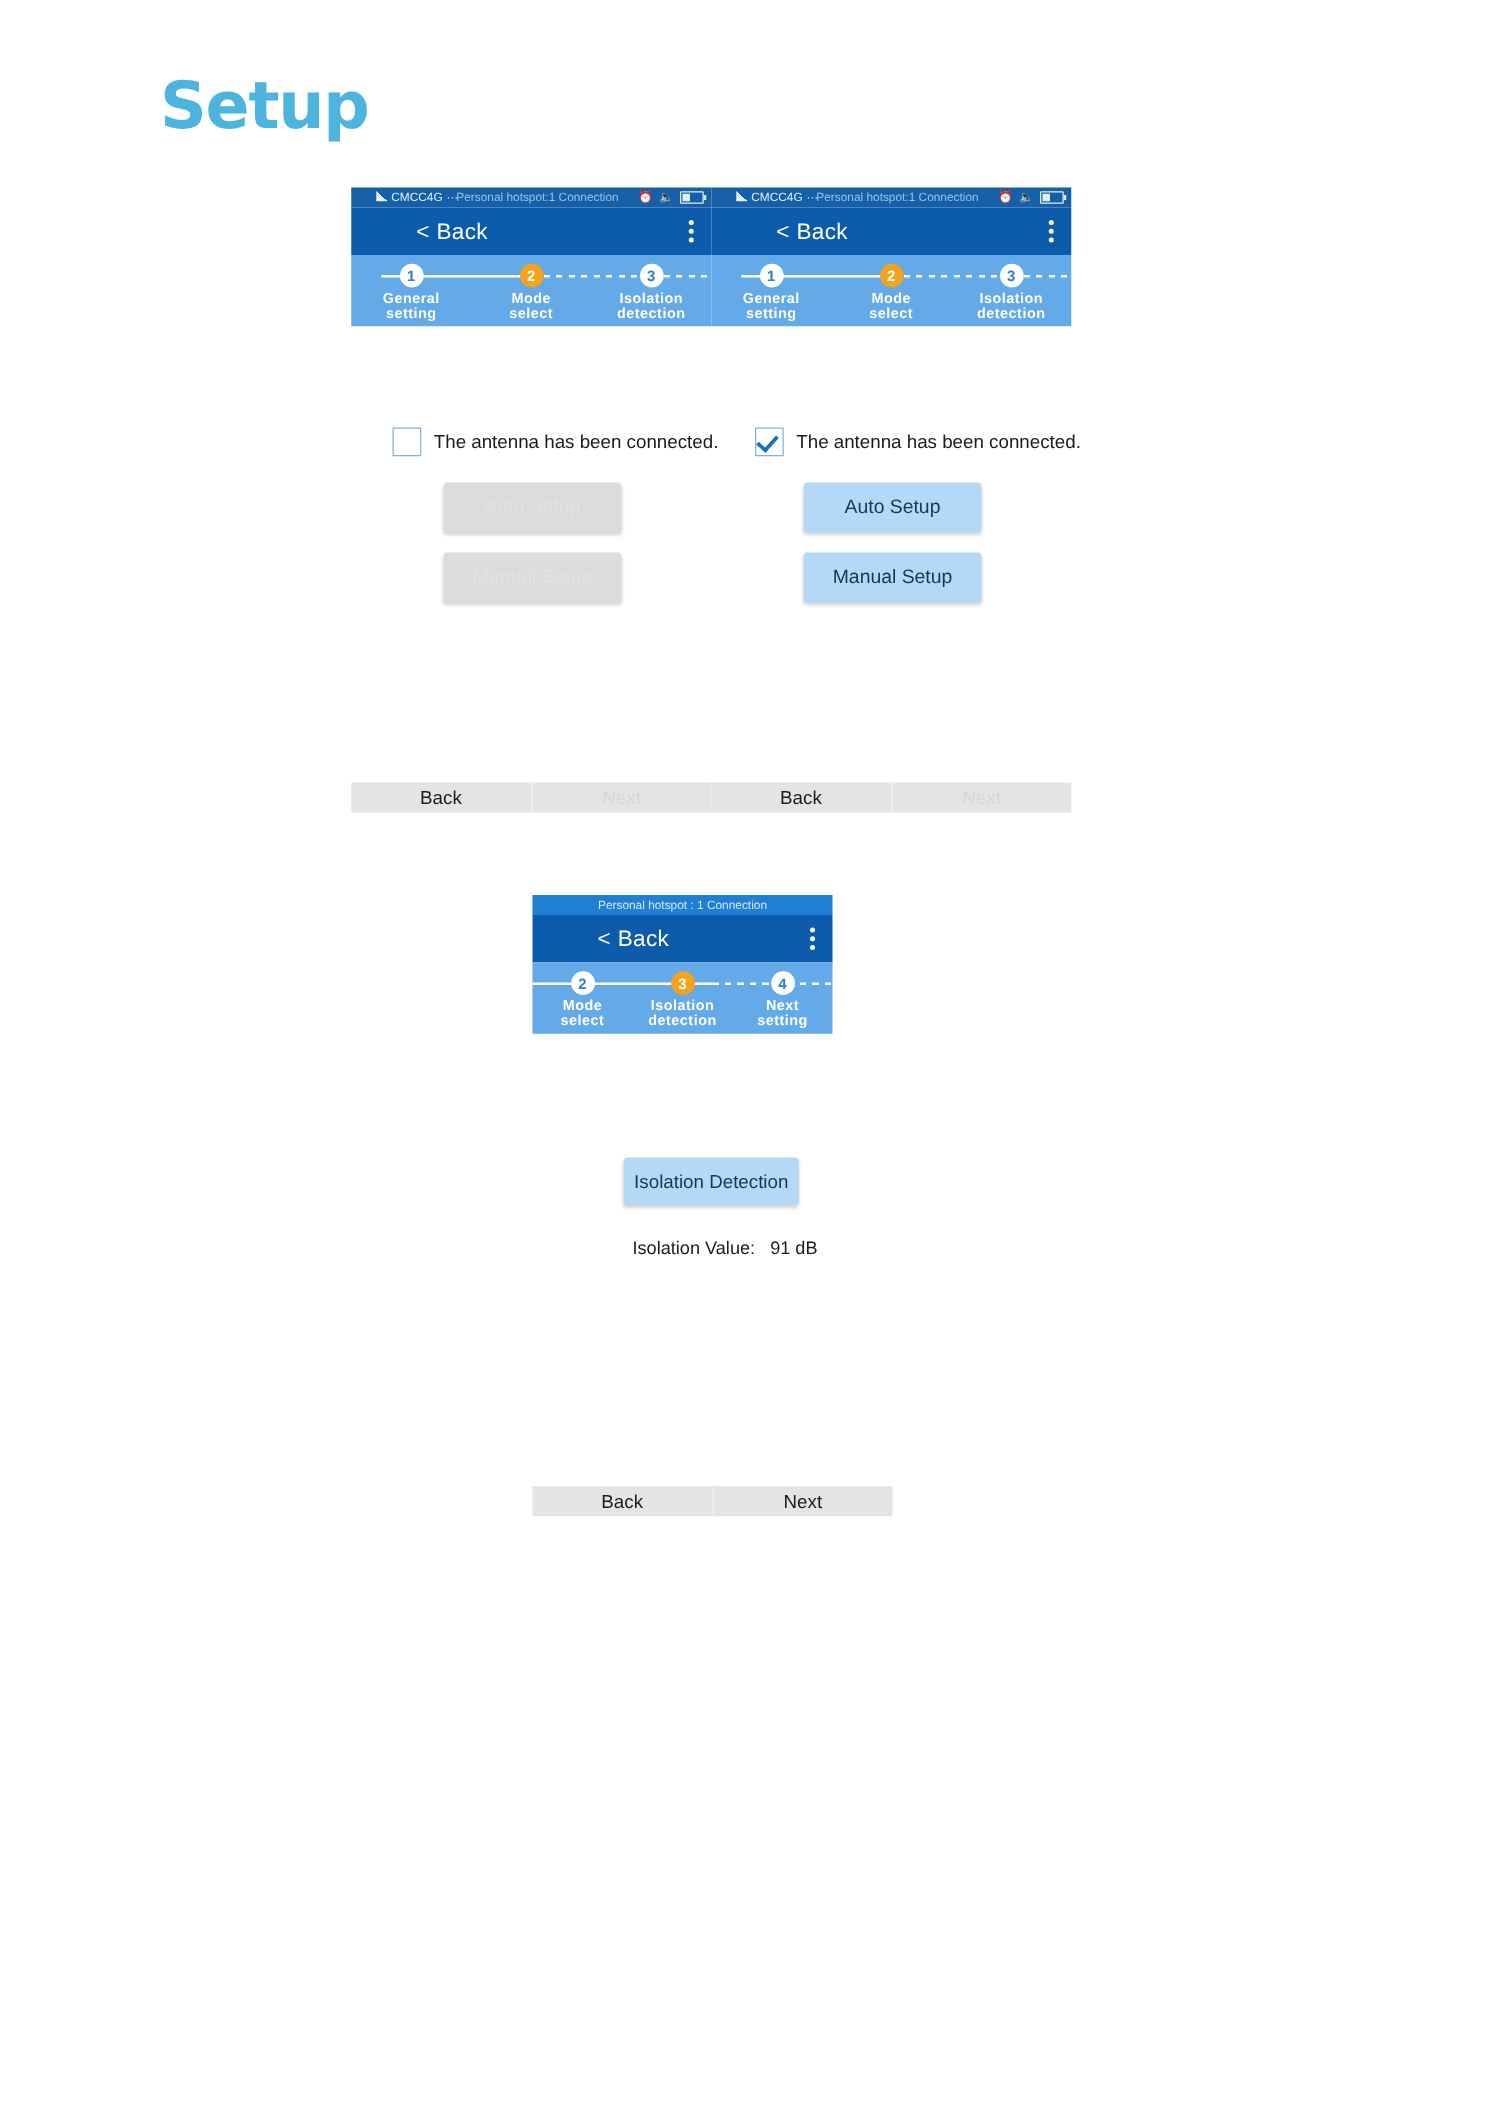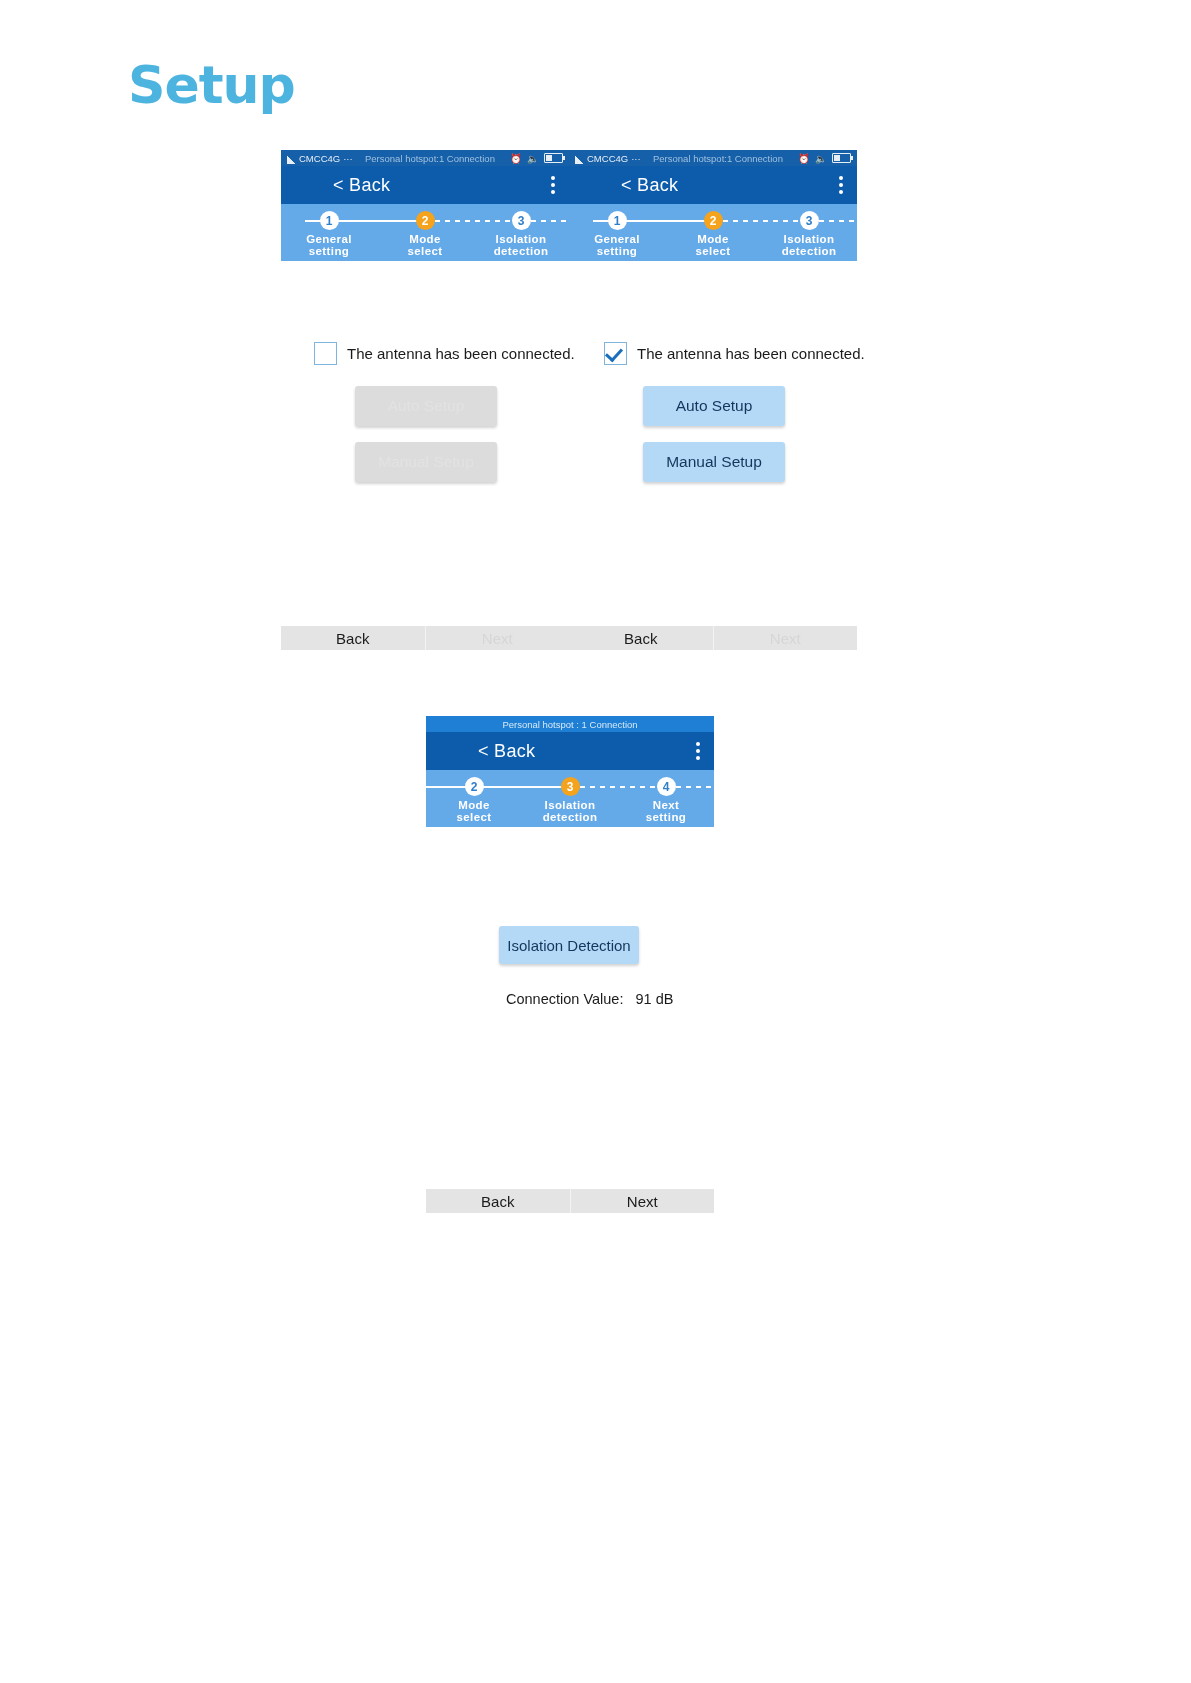--- a/index.html
+++ b/index.html
@@ -17,21 +17,21 @@
   }
 
   
   .phone{position:absolute;background:#ffffff;}
   .statusbar{
     height:16px;background:#1560a8;color:#bcd6ee;
     font-size:9.5px;display:flex;align-items:center;
     position:relative;white-space:nowrap;overflow:hidden;
   }
   .statusbar.light{background:#1f7fd4;color:#d8e9f8;justify-content:center;}
-  .sb-left{position:absolute;left:6px;display:flex;align-items:flex-end;gap:3px;color:#e8eef6;}
+  .sb-left{position:absolute;left:20px;display:flex;align-items:flex-start;gap:3px;color:#e8eef6;}
   .sb-mid{position:absolute;left:84px;color:#9fc0e0;}
   .sb-right{position:absolute;right:6px;display:flex;align-items:center;gap:5px;color:#e8eef6;}
   .sig{display:inline-block;width:9px;height:8px;
        background:linear-gradient(to top right,#e8eef6 50%,transparent 50%);}
   .batt{display:inline-block;width:17px;height:8px;border:1px solid #e8eef6;border-radius:1px;position:relative;}
   .batt::after{content:"";position:absolute;right:-3px;top:2px;width:2px;height:4px;background:#e8eef6;}
   .batt i{position:absolute;left:1px;top:1px;bottom:1px;width:6px;background:#e8eef6;display:block;}
 
   .navbar{
     height:38px;background:#0d5cab;color:#ffffff;
@@ -221,21 +221,21 @@
   <span class="cblabel">The antenna has been connected.</span>
 </div>
 <div class="abtn enabled" style="left:643px;top:386px;">Auto Setup</div>
 <div class="abtn enabled" style="left:643px;top:442px;">Manual Setup</div>
 
 <div class="botbar" style="left:569px;top:626px;width:288px;">
   <div class="bb on">Back</div>
   <div class="bb off">Next</div>
 </div>
 
-<div class="phone" id="p2" style="left:426px;top:716px;width:288px;">
+<div class="phone" id="p2" style="left:426px;top:716px;width:240px;">
   <div class="statusbar light">
     <span>Personal hotspot : 1 Connection</span>
   </div>
   <div class="navbar">
     <span class="back">&lt; Back</span>
     <span class="kebab">
         <b></b>
         <b></b>
         <b></b>
       </span>
@@ -260,20 +260,20 @@
         <div class="circle">4</div>
         <div class="lbl" style="white-space:pre-line;">Next
 setting</div>
       </div>
     </div>
   </div>
 </div>
 
 <div class="isobtn" style="left:499px;top:926px;">Isolation Detection</div>
 <div class="isoval" style="left:506px;top:991px;">
-  <span>Connection Value:</span>
+  <span>Isolation Value:</span>
   <span style="margin-left:8px;">91 dB</span>
 </div>
 
 <div class="botbar" style="left:426px;top:1189px;width:288px;">
   <div class="bb on">Back</div>
   <div class="bb on">Next</div>
 </div>
 
 </body></html>

